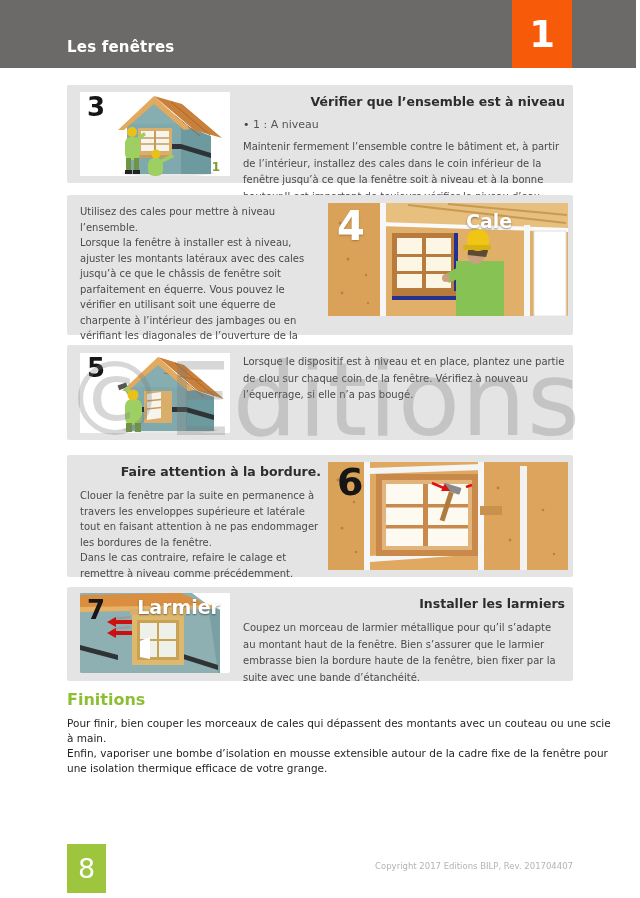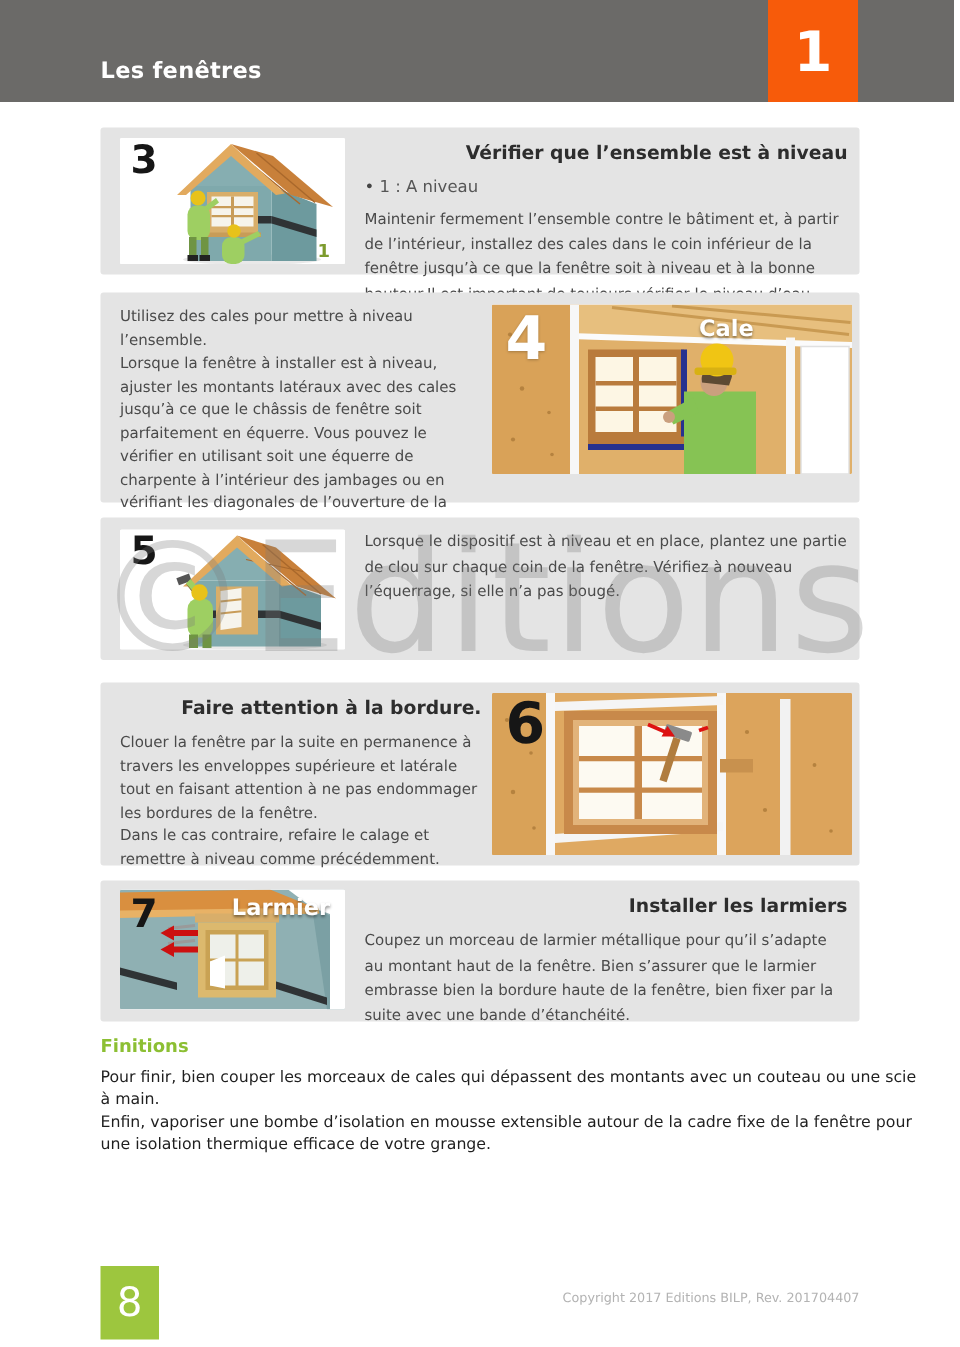--- a/index.html
+++ b/index.html
@@ -20,34 +20,34 @@
   .imgbox{position:absolute;background:#fff;overflow:hidden;border-radius:1px;}
   .imgbox svg{display:block;width:100%;height:100%;}
   #row3 .imgbox{left:13px;top:7px;width:150px;height:84px;}
   #row4 .imgbox{left:261px;top:8px;width:240px;height:113px;}
   #row5 .imgbox{left:13px;top:8px;width:150px;height:80px;}
   #row6 .imgbox{left:261px;top:7px;width:240px;height:108px;}
   #row7 .imgbox{left:13px;top:6px;width:150px;height:80px;}
   .step-num{position:absolute;font-weight:bold;color:#161616;font-size:26px;line-height:1;}
   .step-num.big-white{color:#ffffff;font-size:40px;text-shadow:0 1px 2px rgba(0,0,0,.25);}
   .step-num.big-black{font-size:38px;}
-  .img-label{position:absolute;color:#fff;font-weight:bold;font-size:15px;text-shadow:0 1px 2px rgba(0,0,0,.45);}
+  .img-label{position:absolute;color:#fff;font-weight:bold;font-size:19px;text-shadow:0 1px 2px rgba(0,0,0,.45);}
   .img-badge{position:absolute;right:10px;bottom:2px;color:#7d9b2e;font-weight:bold;font-size:12px;}
   .text-col{position:absolute;top:9px;}
   .text-col.right{left:176px;width:322px;}
   .text-col.left{left:13px;width:243px;}
   .step-title{font-size:12.5px;font-weight:bold;color:#2d2d2d;margin:0 0 9px 0;text-align:right;}
   .text-col.left .step-title{text-align:right;padding-right:2px;}
   .bullet-line{font-size:11px;color:#555;margin:0 0 8px 0;}
   .bullet-line::before{content:"• ";color:#444;}
   .step-body{font-size:10px;color:#4a4a4a;line-height:16.5px;margin:0;white-space:pre-line;}
   #row4 .step-body,#row6 .step-body{line-height:15.5px;}
   
   .finitions{position:absolute;left:67px;top:690px;width:545px;}
-  .finitions-heading{font-size:12px;font-weight:bold;color:#8cbf33;margin:0 0 7px 0;}
+  .finitions-heading{font-size:16px;font-weight:bold;color:#8cbf33;margin:0 0 7px 0;}
   .finitions-body{font-size:10.5px;color:#1f1f1f;line-height:15px;margin:0;white-space:pre-line;}
   
   .watermark{position:absolute;left:64px;top:352px;width:560px;z-index:40;pointer-events:none;
              color:rgba(122,122,122,0.30);font-weight:normal;}
   .wm-line1{font-size:102px;line-height:0.95;letter-spacing:1px;}
   .wm-line2{font-size:102px;line-height:1.0;letter-spacing:60px;}
   
   .page-num-box{position:absolute;left:67px;top:844px;width:39px;height:49px;background:#9dc63e;
                 display:flex;align-items:center;justify-content:center;color:#fff;font-size:27px;}
   .copyright{position:absolute;right:67px;top:861px;font-size:8.5px;color:#b3b3b3;}

